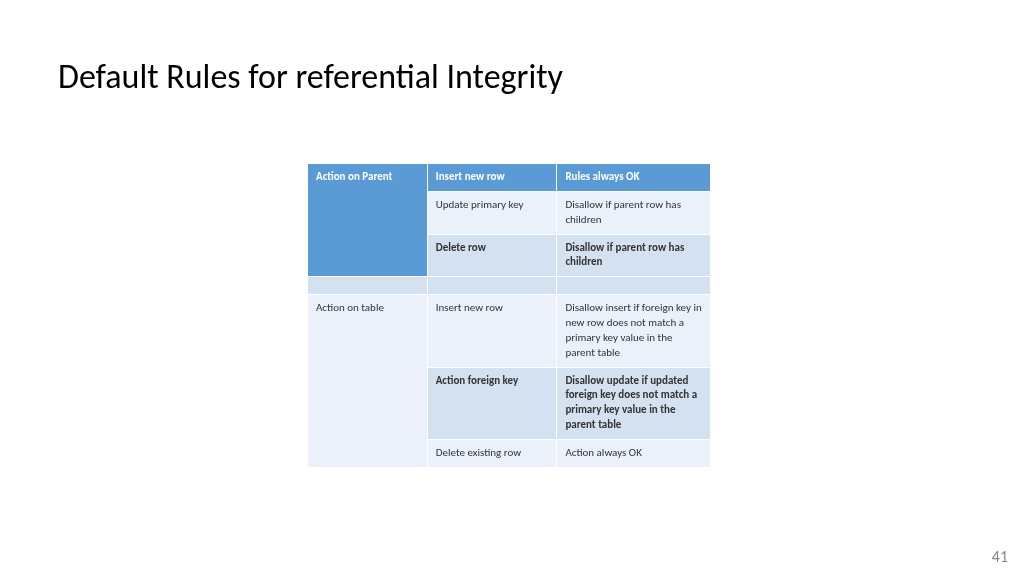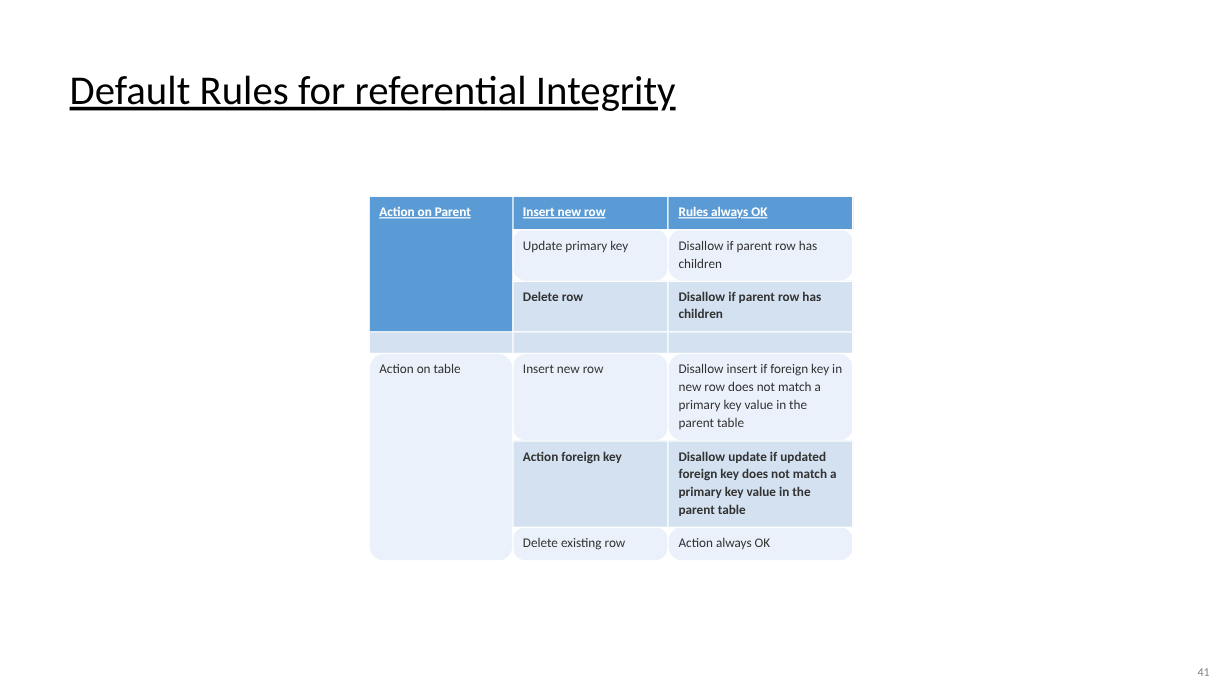--- a/index.html
+++ b/index.html
@@ -11,21 +11,20 @@
     position: relative;
     color: #000;
   }
   .title {
     position: absolute;
     left: 58px;
     top: 56px;
     font-size: 34px;
     font-weight: 400;
     color: #000;
-    text-decoration: underline;
   }
   .table {
     position: absolute;
     left: 307px;
     top: 163px;
     width: 404px;
     border-collapse: collapse;
     font-size: 11px;
   }
   .table td {
@@ -34,42 +33,40 @@
     line-height: 1.35;
     border: 1px solid #fff;
   }
   .col1 { width: 120px; }
   .col2 { width: 130px; }
   .col3 { width: 154px; }
   .hdr {
     background: #5b9bd5;
     color: #fff;
     font-weight: 600;
-    text-decoration: underline;
   }
   .band-light {
     background: #eaf1fa;
     color: #333;
-    border-radius: 12px;
   }
   .band-mid {
     background: #d3e1f0;
     color: #333;
     font-weight: bold;
   }
   .spacer td {
     background: #d3e1f0;
     height: 18px;
     padding: 0 8px;
   }
   .pagenum {
     position: absolute;
     right: 16px;
     bottom: 10px;
-    font-size: 10px;
+    font-size: 16px;
     color: #888;
   }
 </style>
 </head>
 <body>
 
 <h1 class="title">Default Rules for referential Integrity</h1>
 
 <table class="table">
   <tbody>

